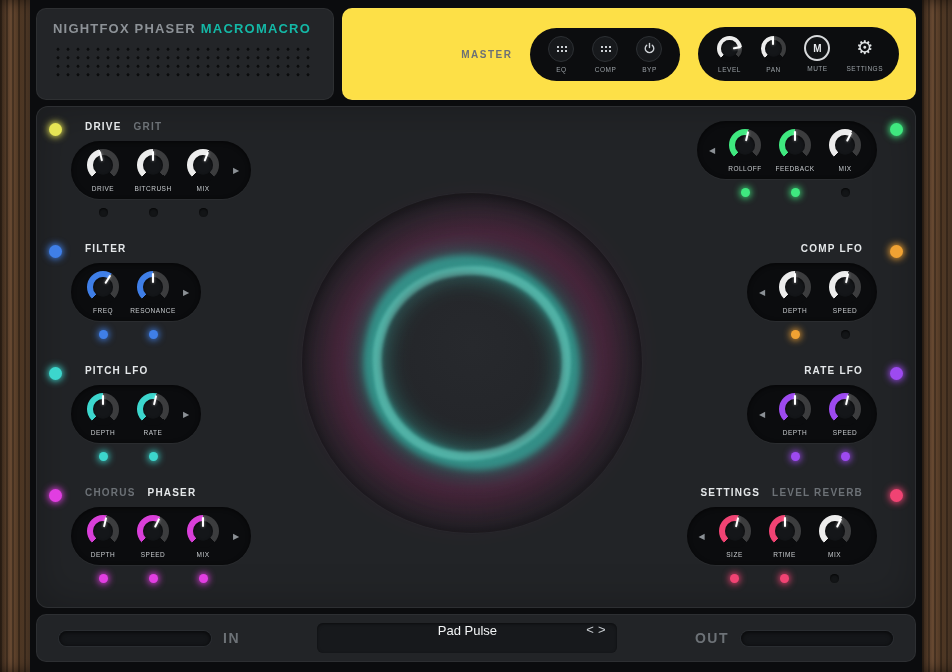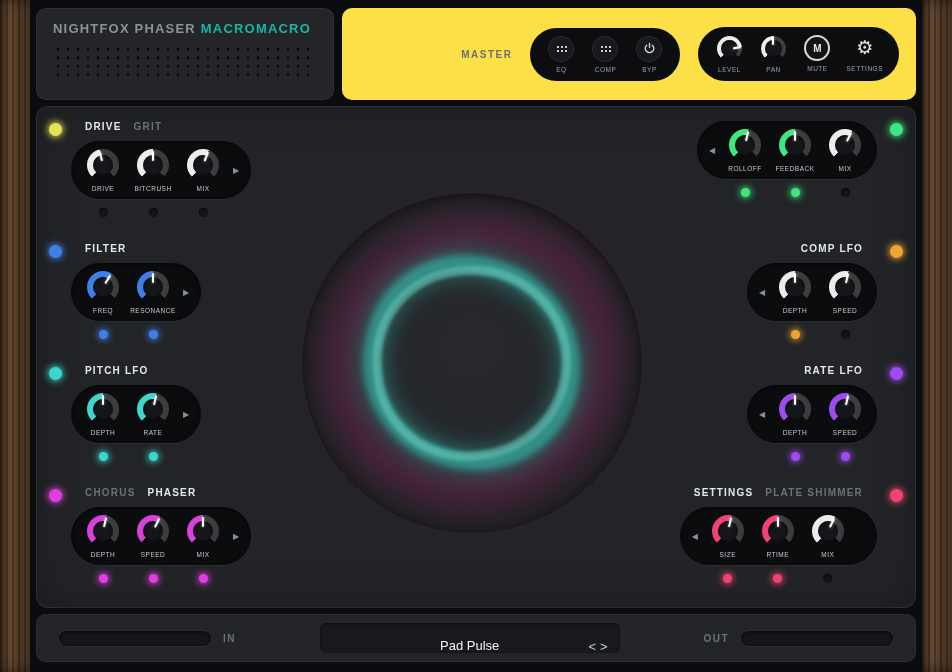--- a/index.html
+++ b/index.html
@@ -111,24 +111,24 @@
   .knob.sm{width:27px;height:27px;}
   .knob.sm::after{inset:5px;}
   .knob.sm .ptr::before{height:8px;top:2px;}
 
   
   .footer{position:absolute;left:36px;right:36px;bottom:10px;height:48px;
     background:#222427;border:1px solid rgba(255,255,255,.05);border-radius:10px;
     display:flex;align-items:center;padding:0 22px;box-sizing:border-box;gap:12px;}
   .fader{width:152px;height:15px;border-radius:8px;background:#141619;
     box-shadow:inset 0 1px 4px rgba(0,0,0,.75),0 0 0 1px #2a2d31;}
-  .io-label{font-size:10px;letter-spacing:1.5px;color:#6d7277;font-weight:bold;}
+  .io-label{font-size:14px;letter-spacing:1.5px;color:#6d7277;font-weight:bold;}
   .fspacer{flex:1;}
   .preset{position:relative;height:30px;width:300px;background:#17191c;border-radius:6px;
-    display:flex;align-items:flex-end;box-shadow:inset 0 1px 3px rgba(0,0,0,.5);}
+    display:flex;align-items:flex-start;box-shadow:inset 0 1px 3px rgba(0,0,0,.5);}
   .pname{width:100%;text-align:center;font-size:13px;color:#f2f4f5;}
   .chevs{position:absolute;right:12px;display:flex;gap:4px;}
   .chev{font-size:13px;color:#c8ccd0;cursor:pointer;line-height:1;}
 </style>
 </head>
 <body>
 
 <div class="wood left"></div>
 <div class="wood right"></div>
 
@@ -435,21 +435,21 @@
         </span>
       <span class="lcell">
           <span class="led" style="background: rgb(157, 74, 240); box-shadow: rgb(157, 74, 240) 0px 0px 7px 1px;"></span>
         </span>
     </div>
   </section>
 
   <section class="mod right row3">
     <div class="mod-title">
       <span class="t-main">SETTINGS</span>
-      <span class="t-dim">PLATE SHIMMER</span>
+      <span class="t-dim">LEVEL REVERB</span>
     </div>
     <div class="pill">
       <span class="arrow">◀</span>
       <div class="kcell">
         <div class="knob" style="--val: 0.55; --col: #f04373;">
             <span class="ptr"></span>
           </div>
         <span class="klabel">SIZE</span>
       </div>
       <div class="kcell">

